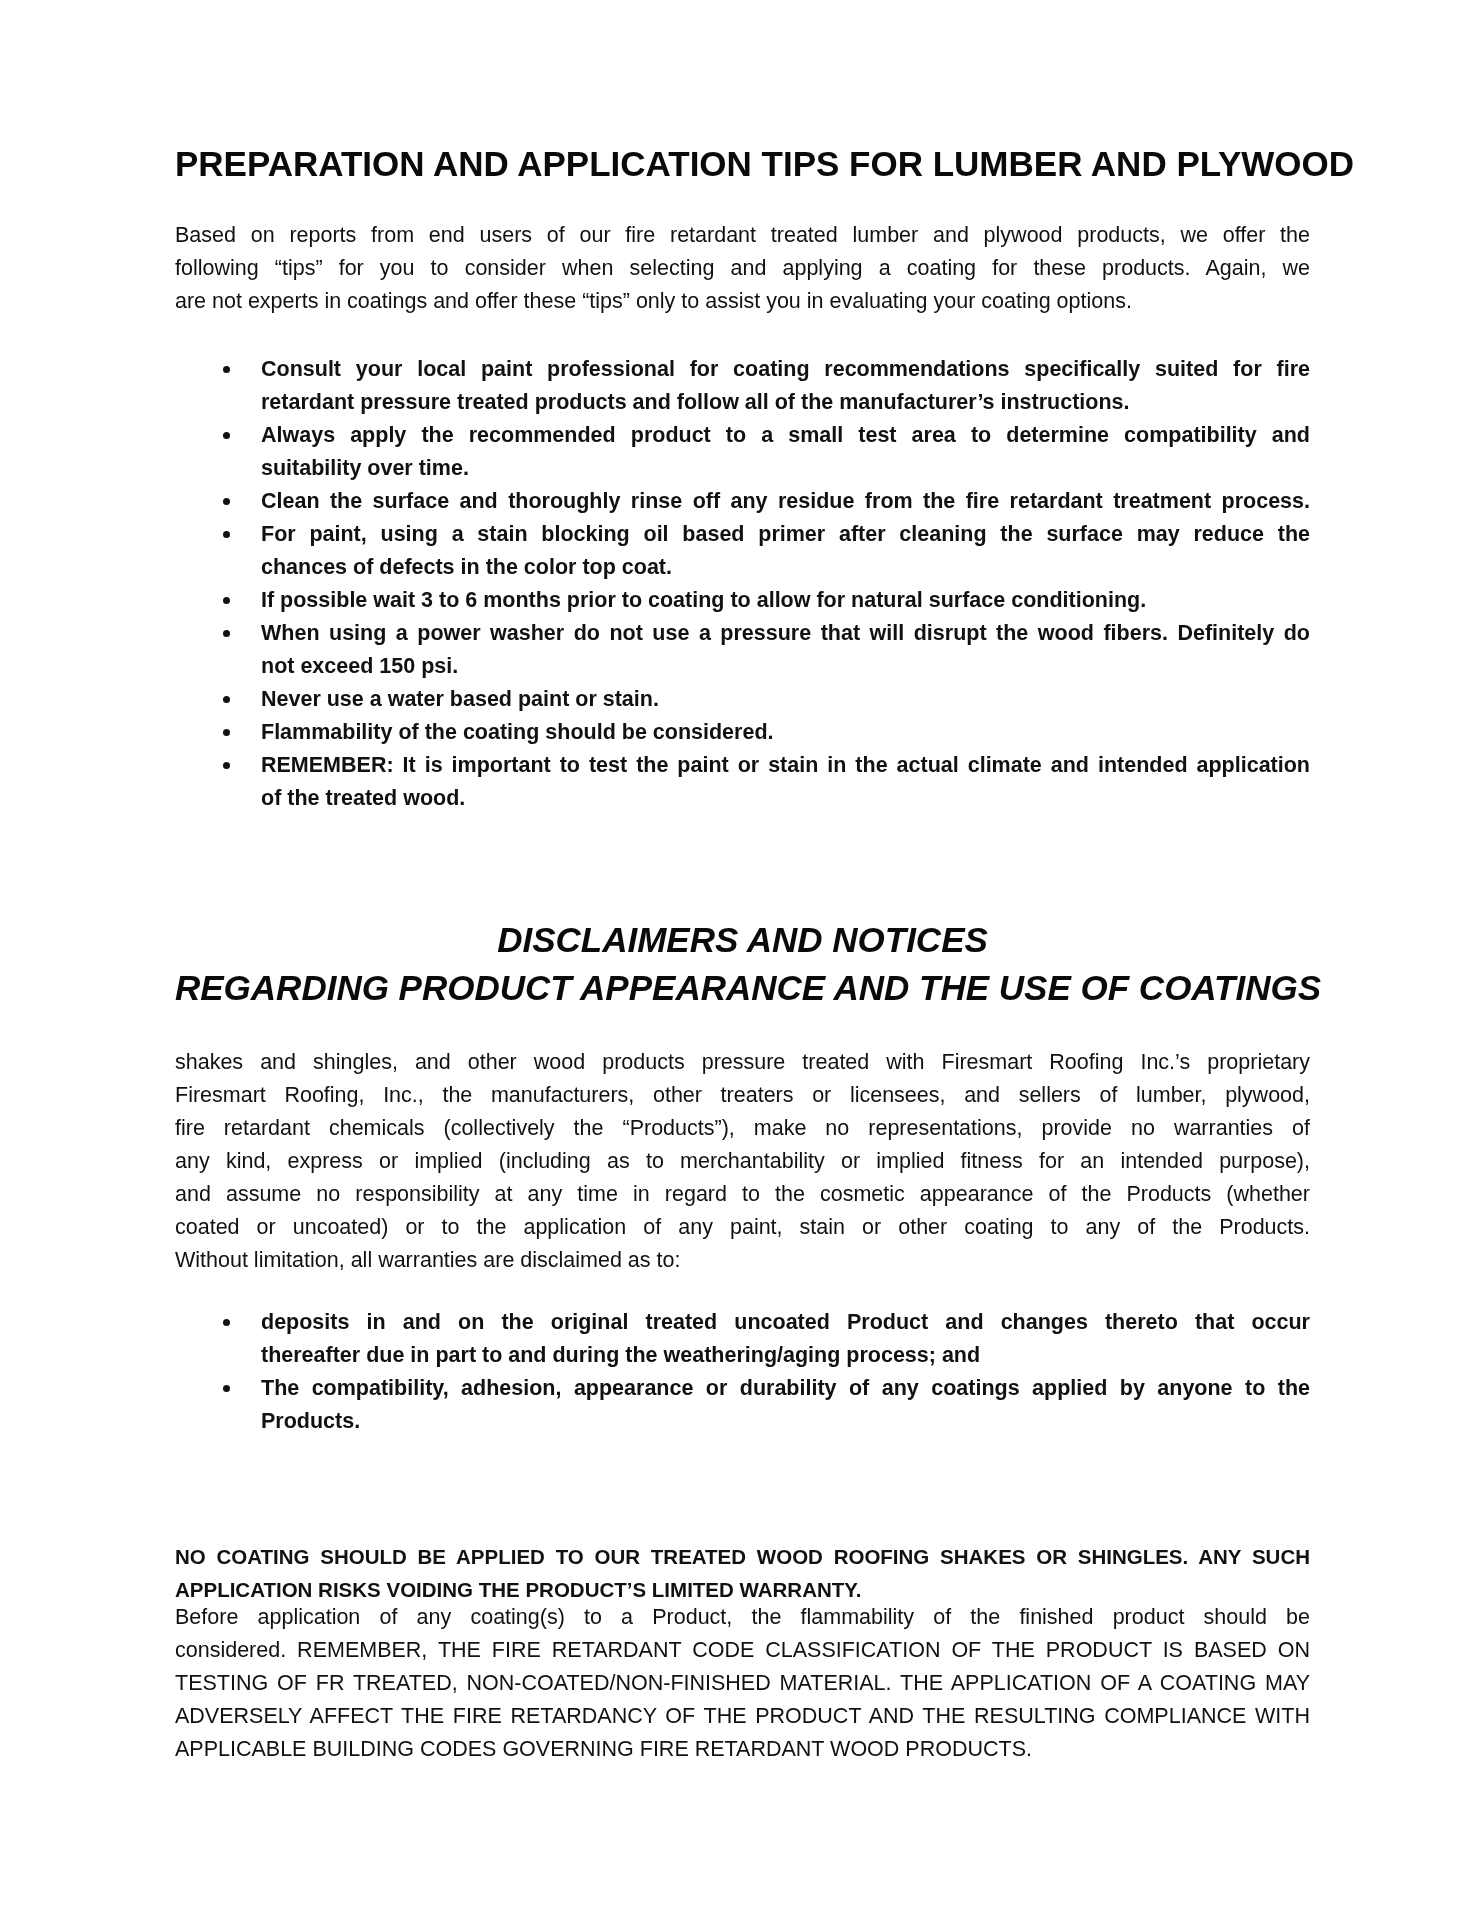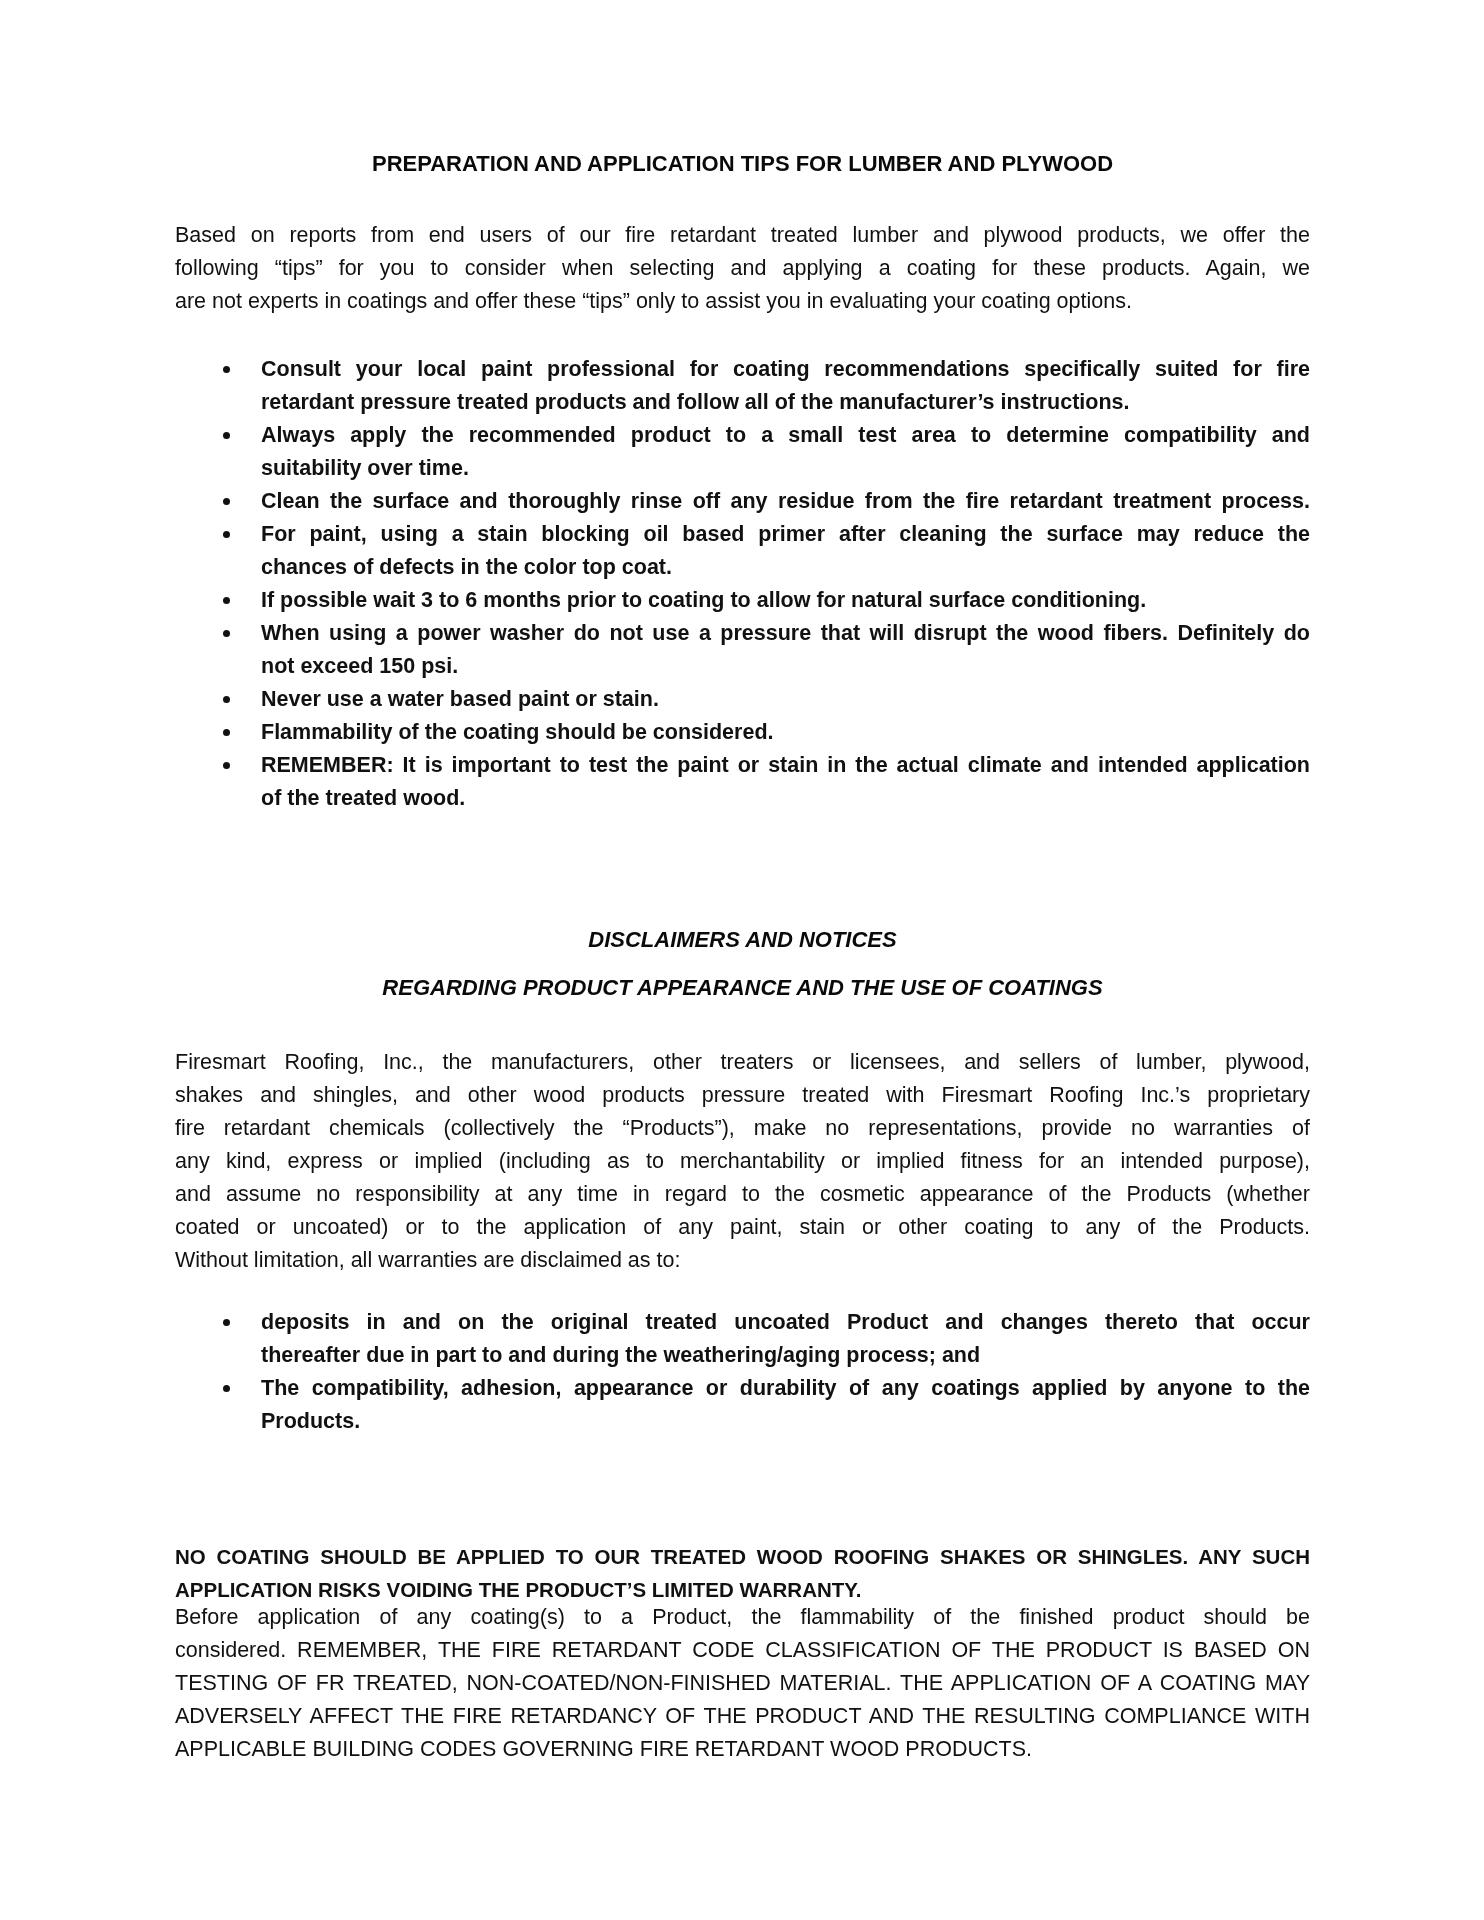--- a/index.html
+++ b/index.html
@@ -5,21 +5,21 @@
   html, body { margin: 0; padding: 0; background: #ffffff; }
   body {
     width: 1484px; height: 1920px; position: relative; overflow: hidden;
     font-family: "Liberation Sans", sans-serif; color: #111111;
   }
   .page { position: absolute; left: 0; top: 0; width: 1484px; height: 1920px; background: #ffffff; }
 
   .heading {
     position: absolute; left: 175px; width: 1135px;
     text-align: center; font-weight: bold; white-space: nowrap;
-    font-size: 22px; line-height: 48px; color: #0a0a0a;
+    font-size: 35px; line-height: 48px; color: #0a0a0a;
   }
   .h-main { top: 140px; }
   .h-disc { top: 916px; font-style: italic; }
 
   .block { position: absolute; left: 175px; width: 1135px; font-size: 21.5px; }
   .line {
     display: block; height: 33px; line-height: 33px; white-space: nowrap;
     text-align: justify; text-align-last: justify;
   }
   .line.last { text-align: right; text-align-last: left; }
@@ -94,22 +94,22 @@
       <span class="line last">of the treated wood.</span>
     </li>
   </ul>
 
   <div class="heading h-disc">
     <div>DISCLAIMERS AND NOTICES</div>
     <div>REGARDING PRODUCT APPEARANCE AND THE USE OF COATINGS</div>
   </div>
 
   <div class="block disclaimer-para">
+    <span class="line" style="white-space: normal; overflow: hidden;">shakes and shingles, and other wood products pressure treated with Firesmart Roofing Inc.’s proprietary</span>
     <span class="line" style="white-space: normal; overflow: hidden;">Firesmart Roofing, Inc., the manufacturers, other treaters or licensees, and sellers of lumber, plywood,</span>
-    <span class="line" style="white-space: normal; overflow: hidden;">shakes and shingles, and other wood products pressure treated with Firesmart Roofing Inc.’s proprietary</span>
     <span class="line" style="white-space: normal; overflow: hidden;">fire retardant chemicals (collectively the “Products”), make no representations, provide no warranties of</span>
     <span class="line" style="white-space: normal; overflow: hidden;">any kind, express or implied (including as to merchantability or implied fitness for an intended purpose),</span>
     <span class="line" style="white-space: normal; overflow: hidden;">and assume no responsibility at any time in regard to the cosmetic appearance of the Products (whether</span>
     <span class="line" style="white-space: normal; overflow: hidden;">coated or uncoated) or to the application of any paint, stain or other coating to any of the Products.</span>
     <span class="line last">Without limitation, all warranties are disclaimed as to:</span>
   </div>
 
   <ul class="block warranty-list bullet-list">
     <li class="bullet-item">
       <span class="bullet-dot"></span>

